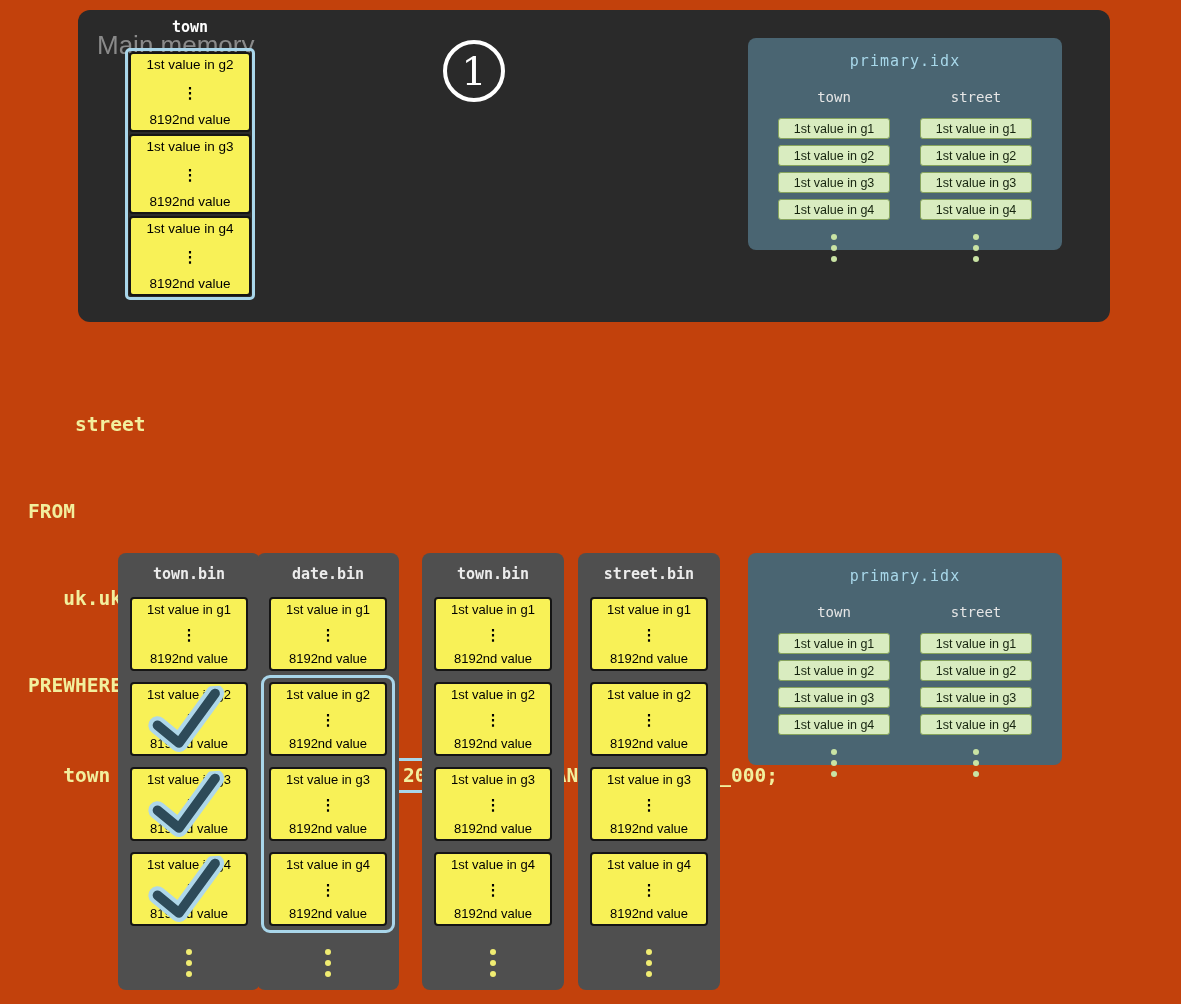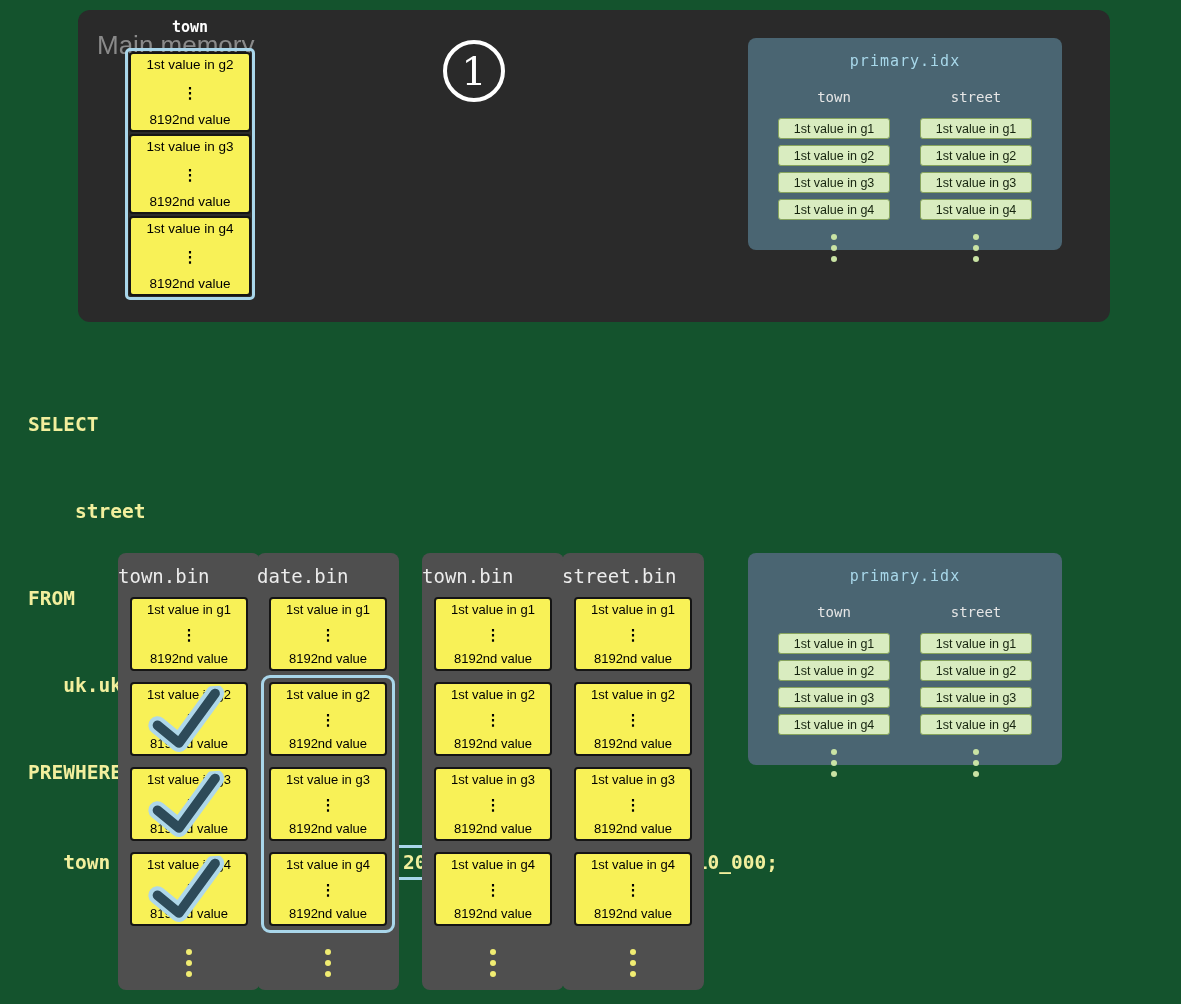--- a/index.html
+++ b/index.html
@@ -1,18 +1,18 @@
 <!DOCTYPE html>
 <html><head>
 <meta charset="utf-8">
 <style>
   * { margin:0; padding:0; box-sizing:border-box; }
   html,body { background:#000; }
   #canvas {
-    position:relative; width:1181px; height:1004px; background:#14532d;
+    position:relative; width:1181px; height:1004px; background:#c2410c;
     font-family:"Liberation Sans", sans-serif; overflow:hidden;
   }
   .mono { font-family:"DejaVu Sans Mono", monospace; }
 
   
   #memory-panel { position:absolute; left:78px; top:10px; width:1032px; height:312px;
     background:#2a2a2a; border-radius:12px; }
   #memory-label { position:absolute; left:19px; top:20px; font-size:26px; color:#8a8a8a; }
   #mem-col-header { position:absolute; left:47px; top:8px; width:130px; text-align:center;
     color:#fff; font-size:15px; font-weight:700; }
@@ -51,22 +51,22 @@
   #sql { position:absolute; left:28px; top:352px; color:#f2ef9d; font-size:19.5px; line-height:29px;
     white-space:pre; font-weight:700; font-family:"DejaVu Sans Mono", monospace; }
   .sql-highlight { display:inline-block; border:3px solid #a9d6ea; border-radius:3px;
     padding:0 6px; margin:0 2px; }
 
   
   .bin-panel { position:absolute; top:553px; width:142px; height:437px; background:#4f4f4f; border-radius:8px; }
   #bin-town   { left:118px; }
   #bin-date   { left:257px; }
   #bin-price  { left:422px; }
-  #bin-street { left:562px; }
-  .bin-header { margin-top:12px; color:#ececec; font-size:19px; }
+  #bin-street { left:578px; }
+  .bin-header { margin-top:12px; text-align:center; color:#ececec; font-size:15px;font-weight:bold; }
   .bin-stack { position:absolute; left:12px; top:44px; width:118px;
     display:flex; flex-direction:column; gap:11px; }
   .bin-granule { height:74px; }
   .bin-dots { position:absolute; left:0; right:0; top:388px; }
 
   .check-icon { position:absolute; left:10px; top:4px; width:90px; height:64px; transform:rotate(-4deg); }
   .date-highlight { position:absolute; left:4px; top:122px; width:134px; height:258px;
     border:3px solid #a9d6ea; border-radius:9px; pointer-events:none; }
 </style>
 </head>
@@ -126,21 +126,20 @@
         <div class="vdots">
           <span class="vdot green"></span>
             <span class="vdot green"></span>
             <span class="vdot green"></span>
         </div>
       </div>
     </div>
   </section>
 
   <div id="sql">
-    <div>SELECT</div>
     <div>    street</div>
     <div>FROM</div>
     <div>   uk.uk_price_paid_simple</div>
     <div>PREWHERE</div>
     <div><span>   town = 'LONDON' AND </span><span class="sql-highlight">date &gt; '2024-12-31'</span><span> AND price &lt; 10_000;</span></div>
   </div>
 
   <section class="bin-panel" id="bin-town">
     <div class="bin-header mono">town.bin</div>
     <div class="bin-stack">

